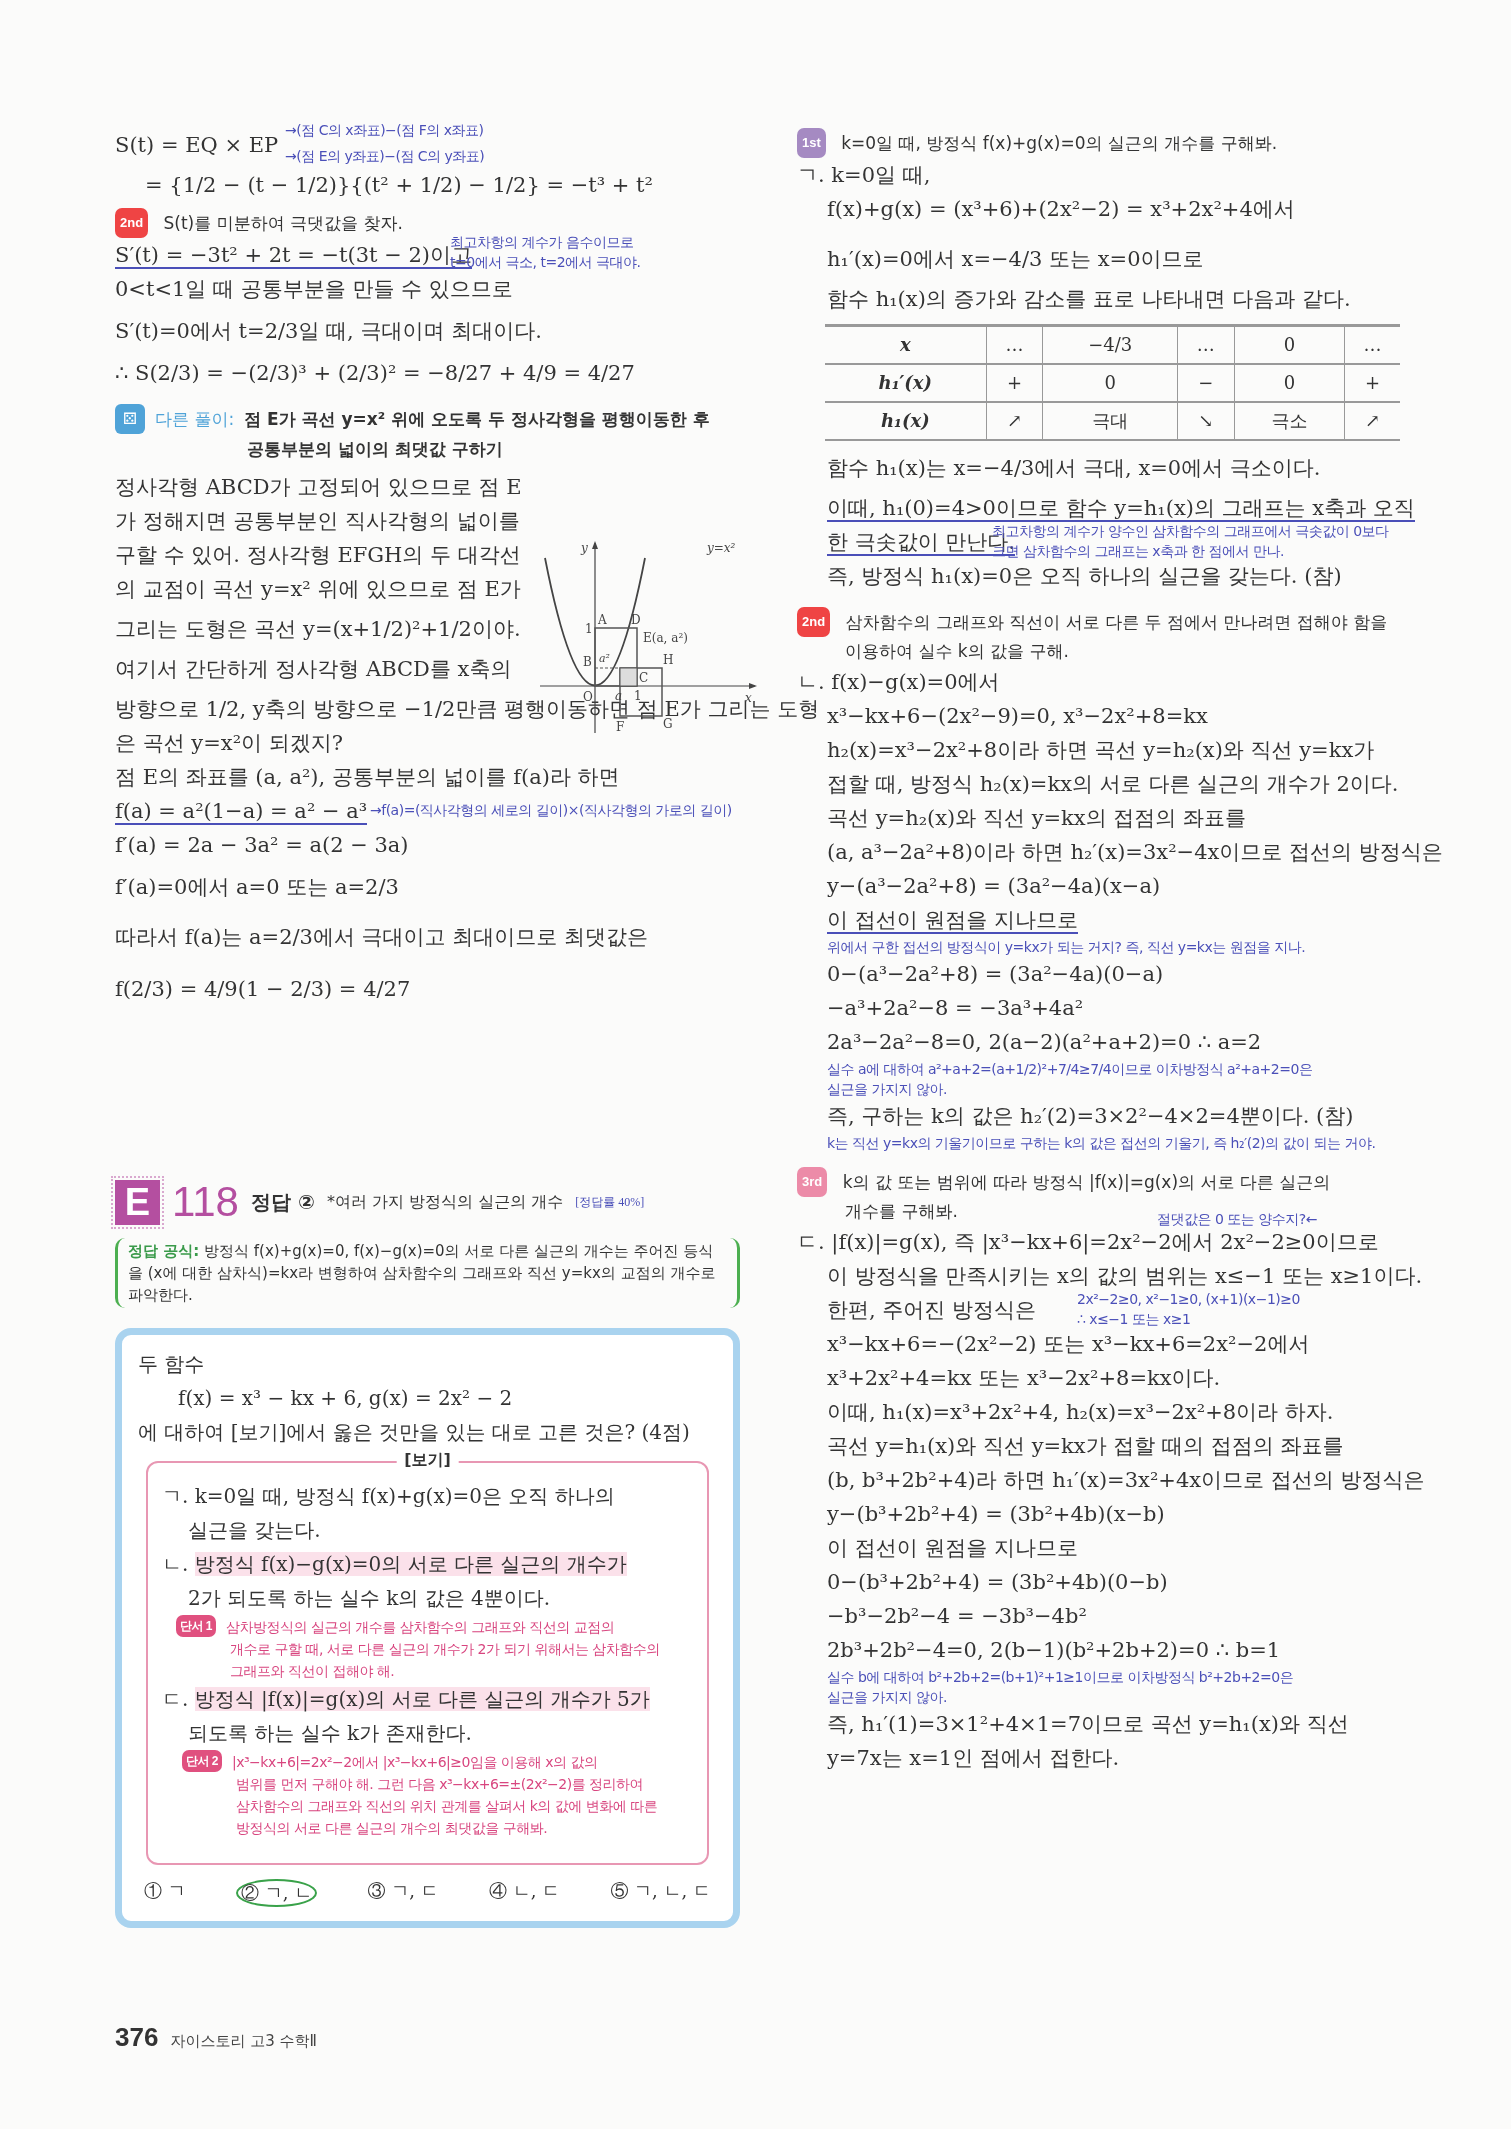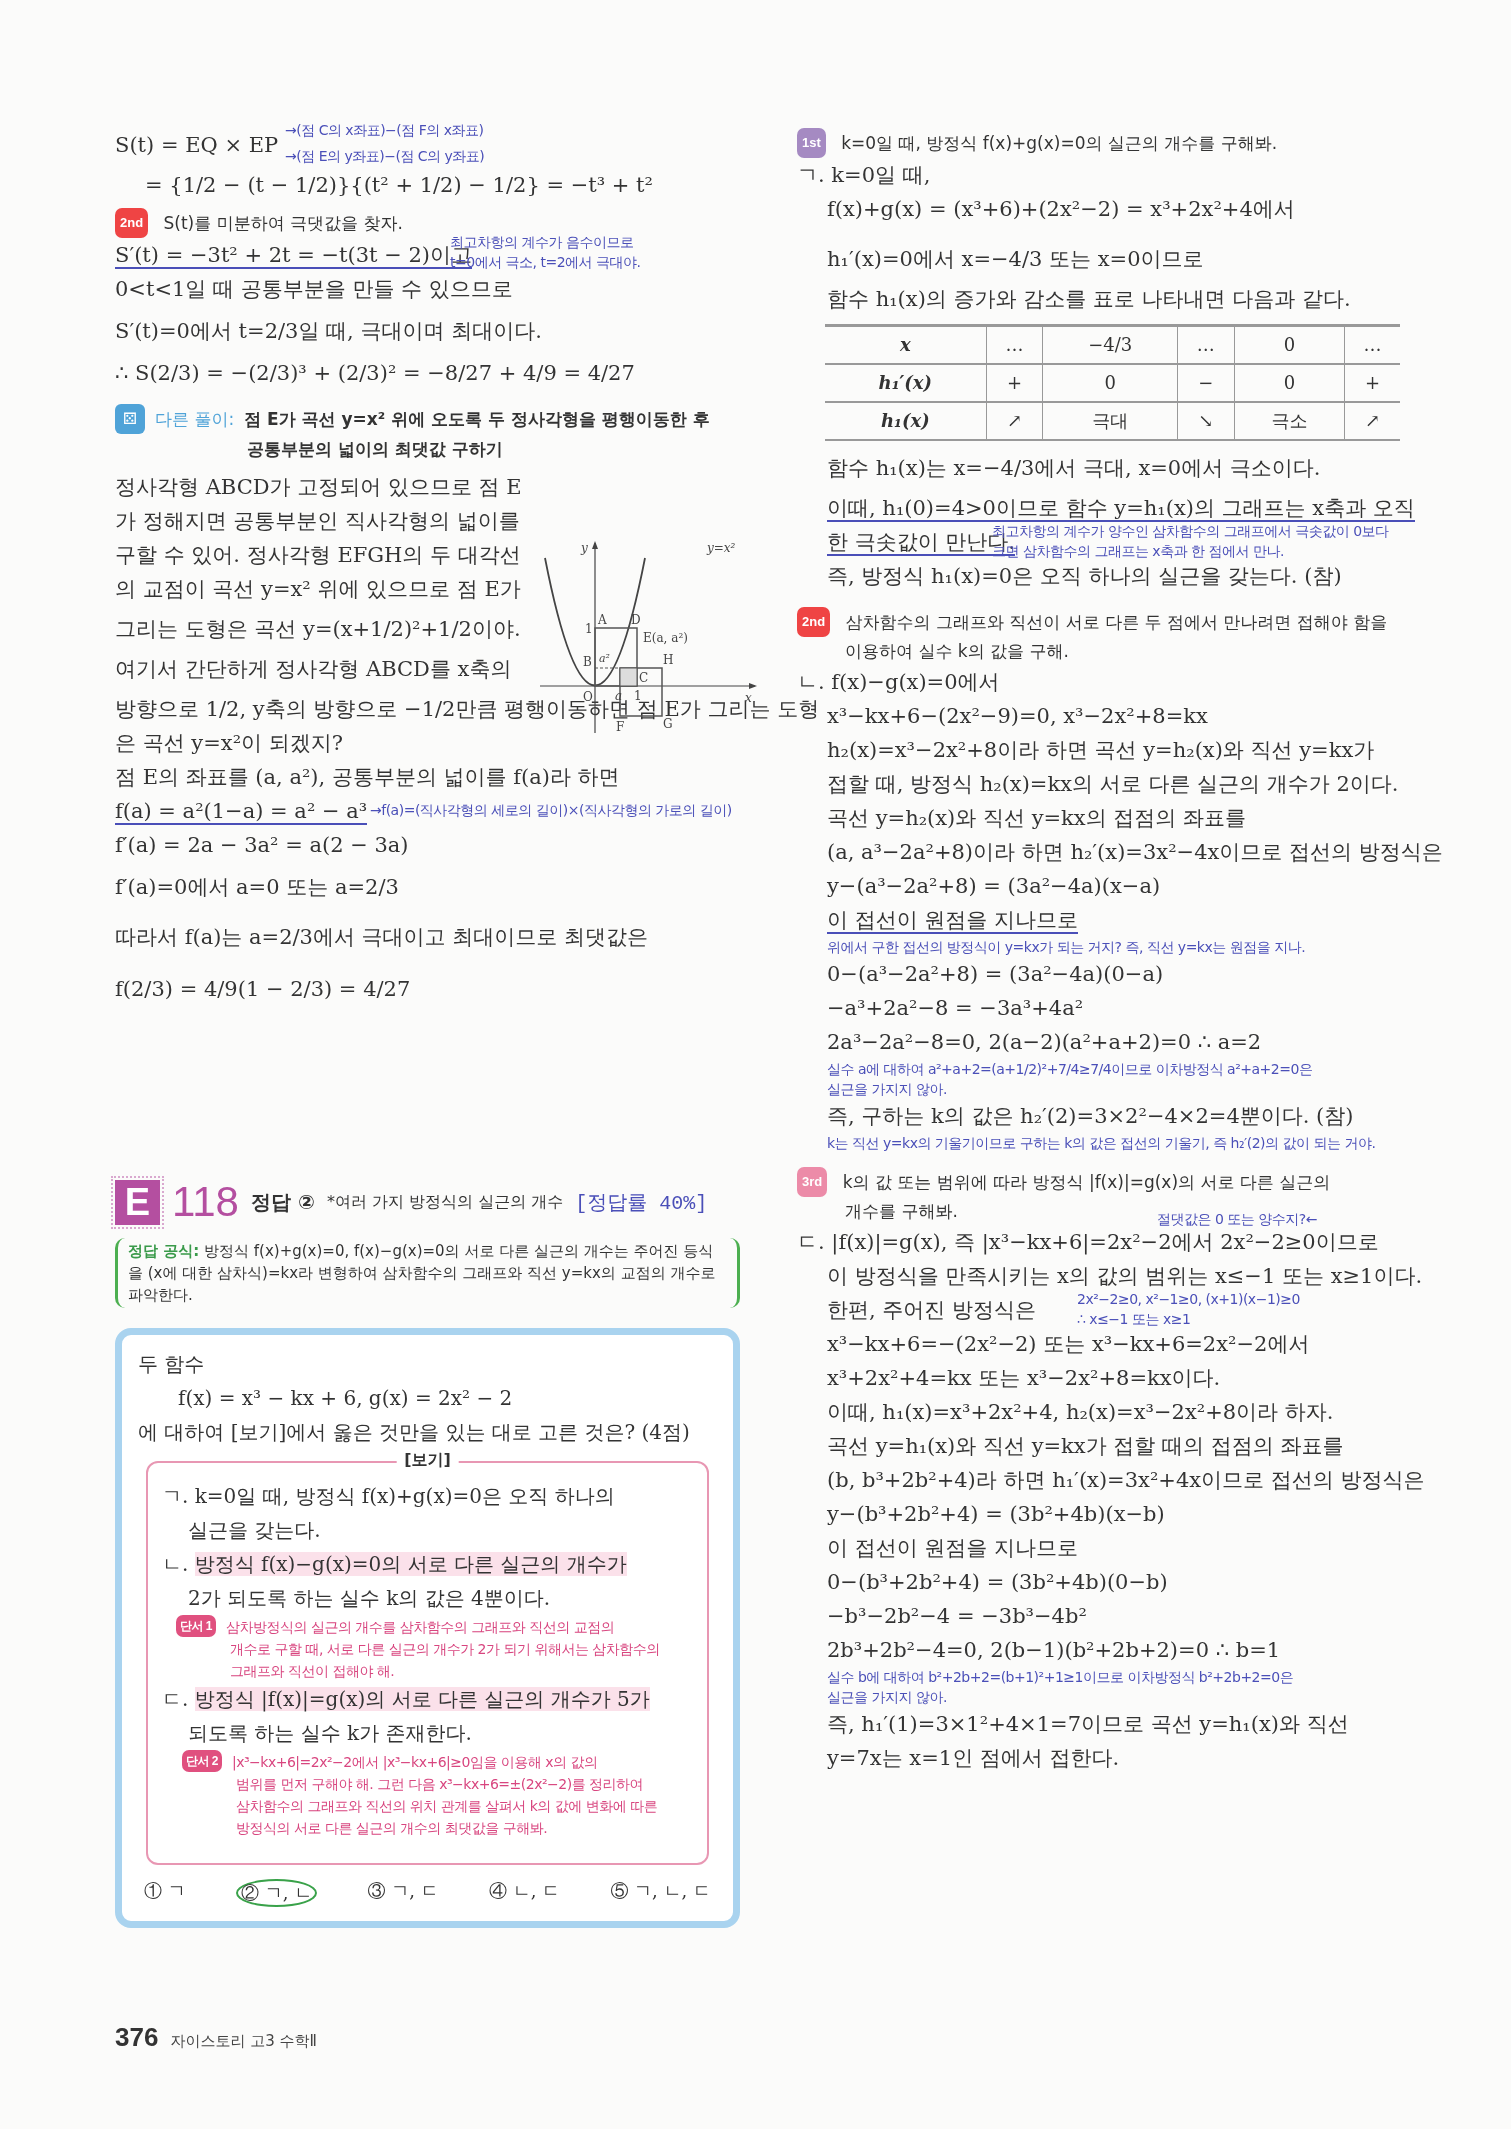--- a/index.html
+++ b/index.html
@@ -28,21 +28,21 @@
   table.tbl { border-collapse: collapse; width: 575px; margin: 8px 0 10px 28px; font-size: 18px; }
   table.tbl td { border-left: 1px solid #999; text-align: center; height: 38px; }
   table.tbl td:first-child { border-left: none; font-weight: bold; font-style: italic; }
   table.tbl tr { border-bottom: 2px solid #999; }
   table.tbl tr:first-child { border-top: 3px solid #999; }
   .problem-head { display: flex; align-items: center; gap: 12px; margin: 10px 0 6px; }
   .e-box { width: 45px; height: 45px; background: #b44fa0; color: #fff; font-family: "Liberation Sans", sans-serif; font-size: 38px; font-weight: bold; display: flex; align-items: center; justify-content: center; outline: 2px dotted #d9a8cf; outline-offset: 2px; }
   .e-num { font-family: "Liberation Sans", sans-serif; font-size: 42px; color: #b44fa0; }
   .e-ans { font-family: "DejaVu Sans", sans-serif; font-size: 20px; font-weight: bold; }
   .e-topic { font-family: "DejaVu Sans", sans-serif; font-size: 16px; }
-  .e-rate { font-family: Liberation Mono, monospace; font-size: 20px; color: #4a4fb8; }
+  .e-rate { font-family: Liberation Serif, serif; font-size: 12px; color: #4a4fb8; }
   .formula-box { border-left: 3px solid #4caf50; border-right: 3px solid #4caf50; border-radius: 10px; padding: 2px 10px; font-family: "DejaVu Sans", sans-serif; font-size: 15px; line-height: 22px; }
   .formula-box b { color: #3a9a4a; }
   .qbox { margin-top: 20px; border: 7px solid #a9d3ef; border-radius: 16px; padding: 12px 16px 14px; background: #fff; }
   .qline { font-size: 20px; line-height: 34px; white-space: nowrap; }
   .bogi { margin: 12px 8px 10px; border: 2px solid #e897b3; border-radius: 12px; padding: 16px 14px 24px; position: relative; }
   .bogi-title { position: absolute; top: -13px; left: 50%; transform: translateX(-50%); background: #fff; padding: 0 8px; font-family: "DejaVu Sans", sans-serif; font-size: 16px; font-weight: bold; }
   .hl { background: #fbe1ea; }
   .choices { display: flex; justify-content: space-between; font-size: 18px; padding: 4px 6px 0; }
   .choice-correct { border: 2px solid #3aa24a; border-radius: 50%; padding: 0 3px; }
   .footer { position: absolute; left: 115px; top: 1990px; display: flex; align-items: baseline; gap: 12px; margin-top: 32px; }

